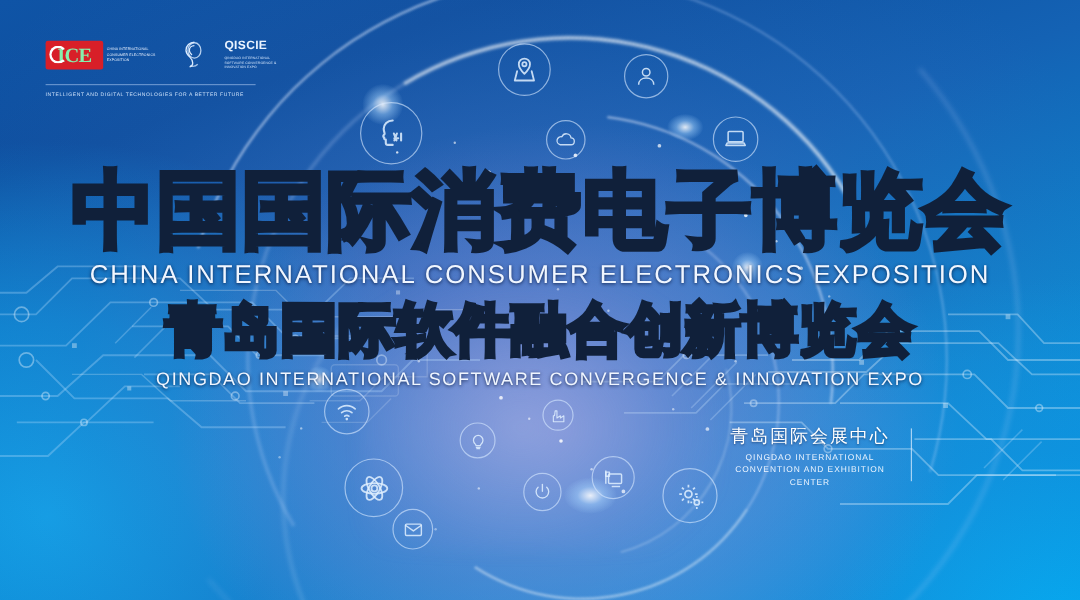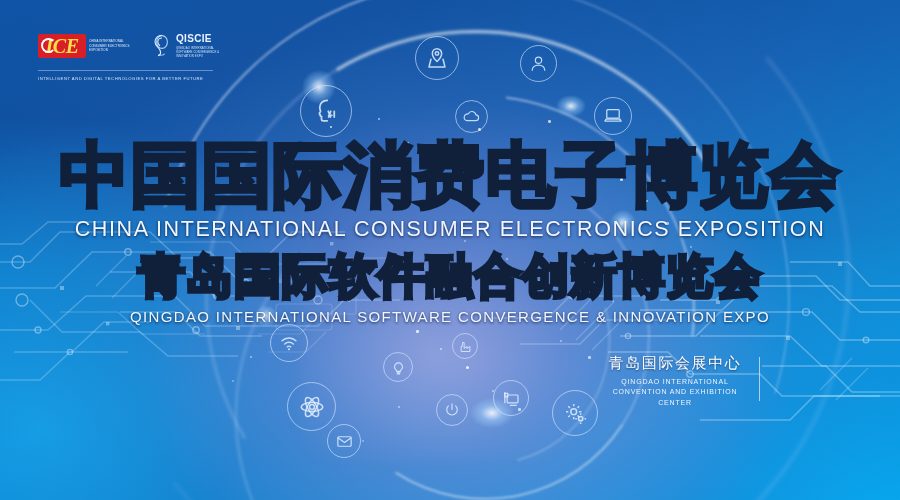--- a/index.html
+++ b/index.html
@@ -63,27 +63,27 @@
   .icon-bubble { position:absolute; border-radius:50%; border:1.3px solid rgba(215,232,255,.62);
                  display:flex; align-items:center; justify-content:center; color:rgba(225,240,255,.85); }
   .icon-bubble svg { display:block; }
 
   
   #logo-block { position:absolute; left:38px; top:30px; width:175px; }
   .logo-row { display:flex; align-items:center; gap:6px; height:32px; }
   .cice { display:flex; align-items:center; gap:3px; }
   .cice-mark { width:48px; height:24px; background:#d81f28; border-radius:2px;
                display:flex; align-items:center; justify-content:center; position:relative; }
-  .cice-mark .glyph { font-size:20px; font-weight:bold; color:#fde047; letter-spacing:-.5px;
-                      font-family:"Liberation Serif",serif; line-height:1;font-style:italic; }
+  .cice-mark .glyph { font-size:17px; font-weight:bold; color:#86efac; letter-spacing:-.5px;
+                      font-family:"Liberation Serif",serif; line-height:1; }
   .cice-mark .ring { position:absolute; left:3px; top:4px; width:15px; height:15px;
                      border:2px solid #fff; border-radius:50%; border-right-color:transparent; }
   .cice-en { font-size:2.9px; line-height:1.5; color:#e9f1ff; letter-spacing:.12px; width:44px; }
   .logo-div { width:1px; height:26px; background:rgba(190,215,255,.5); margin:0 3px; }
-  .qiscie { display:flex; align-items:center; gap:3px; }
+  .qiscie { display:flex; align-items:center; gap:14px; }
   .q-mark { width:22px; height:26px; position:relative; }
   .q-txt .qname { font-size:10px; font-weight:bold; color:#eaf3ff; letter-spacing:.3px;
                   font-family:"Liberation Sans",sans-serif; line-height:1; }
   .q-txt .qsub { font-size:2.8px; line-height:1.45; color:#cfe2fa; letter-spacing:.1px; width:46px; margin-top:1.5px; }
   .logo-rule { width:100%; height:1px; background:rgba(200,222,255,.45); margin:8px 0 5px; }
   .tagline-cn { font-size:17.5px; font-weight:bold; color:#ffffff; letter-spacing:1.2px;
                 font-family:"DejaVu Sans",sans-serif; white-space:nowrap; }
   .tagline-cn .gapspan { display:inline-block; width:13px; }
   .tagline-en { font-size:4.2px; color:#cfe3fb; letter-spacing:.5px; margin-top:5px;
                 font-family:"Liberation Sans",sans-serif; white-space:nowrap; }

